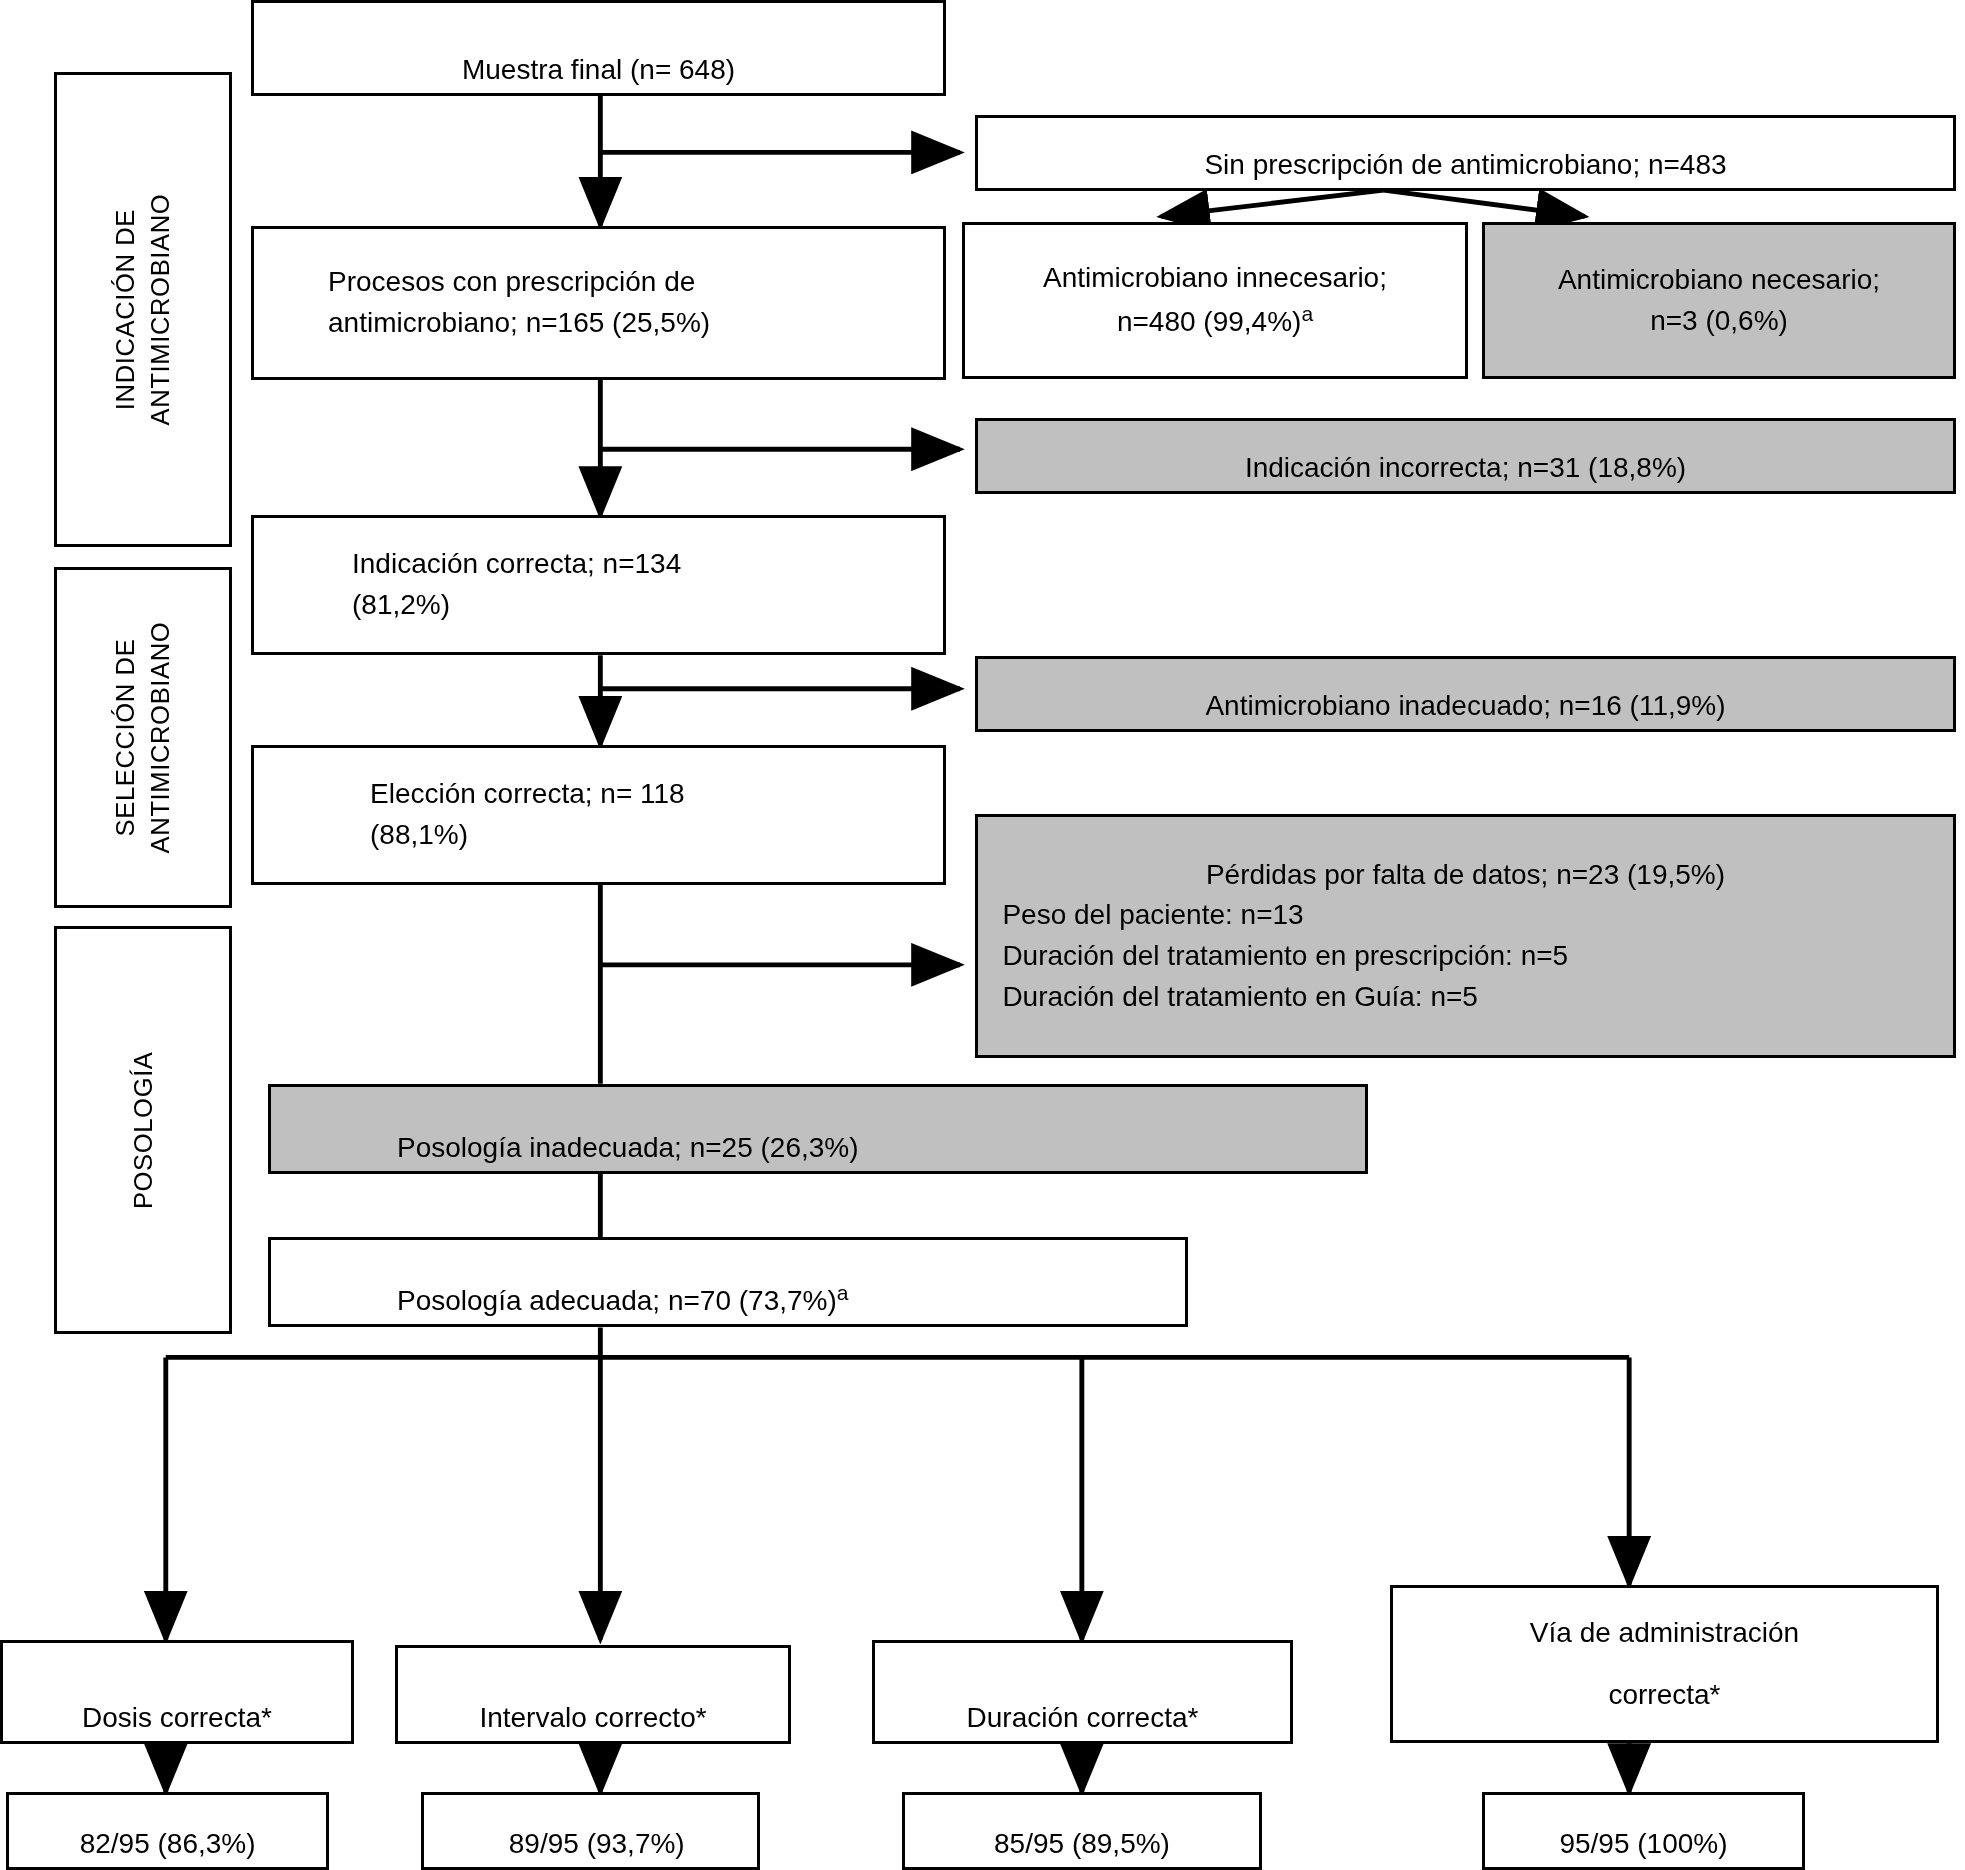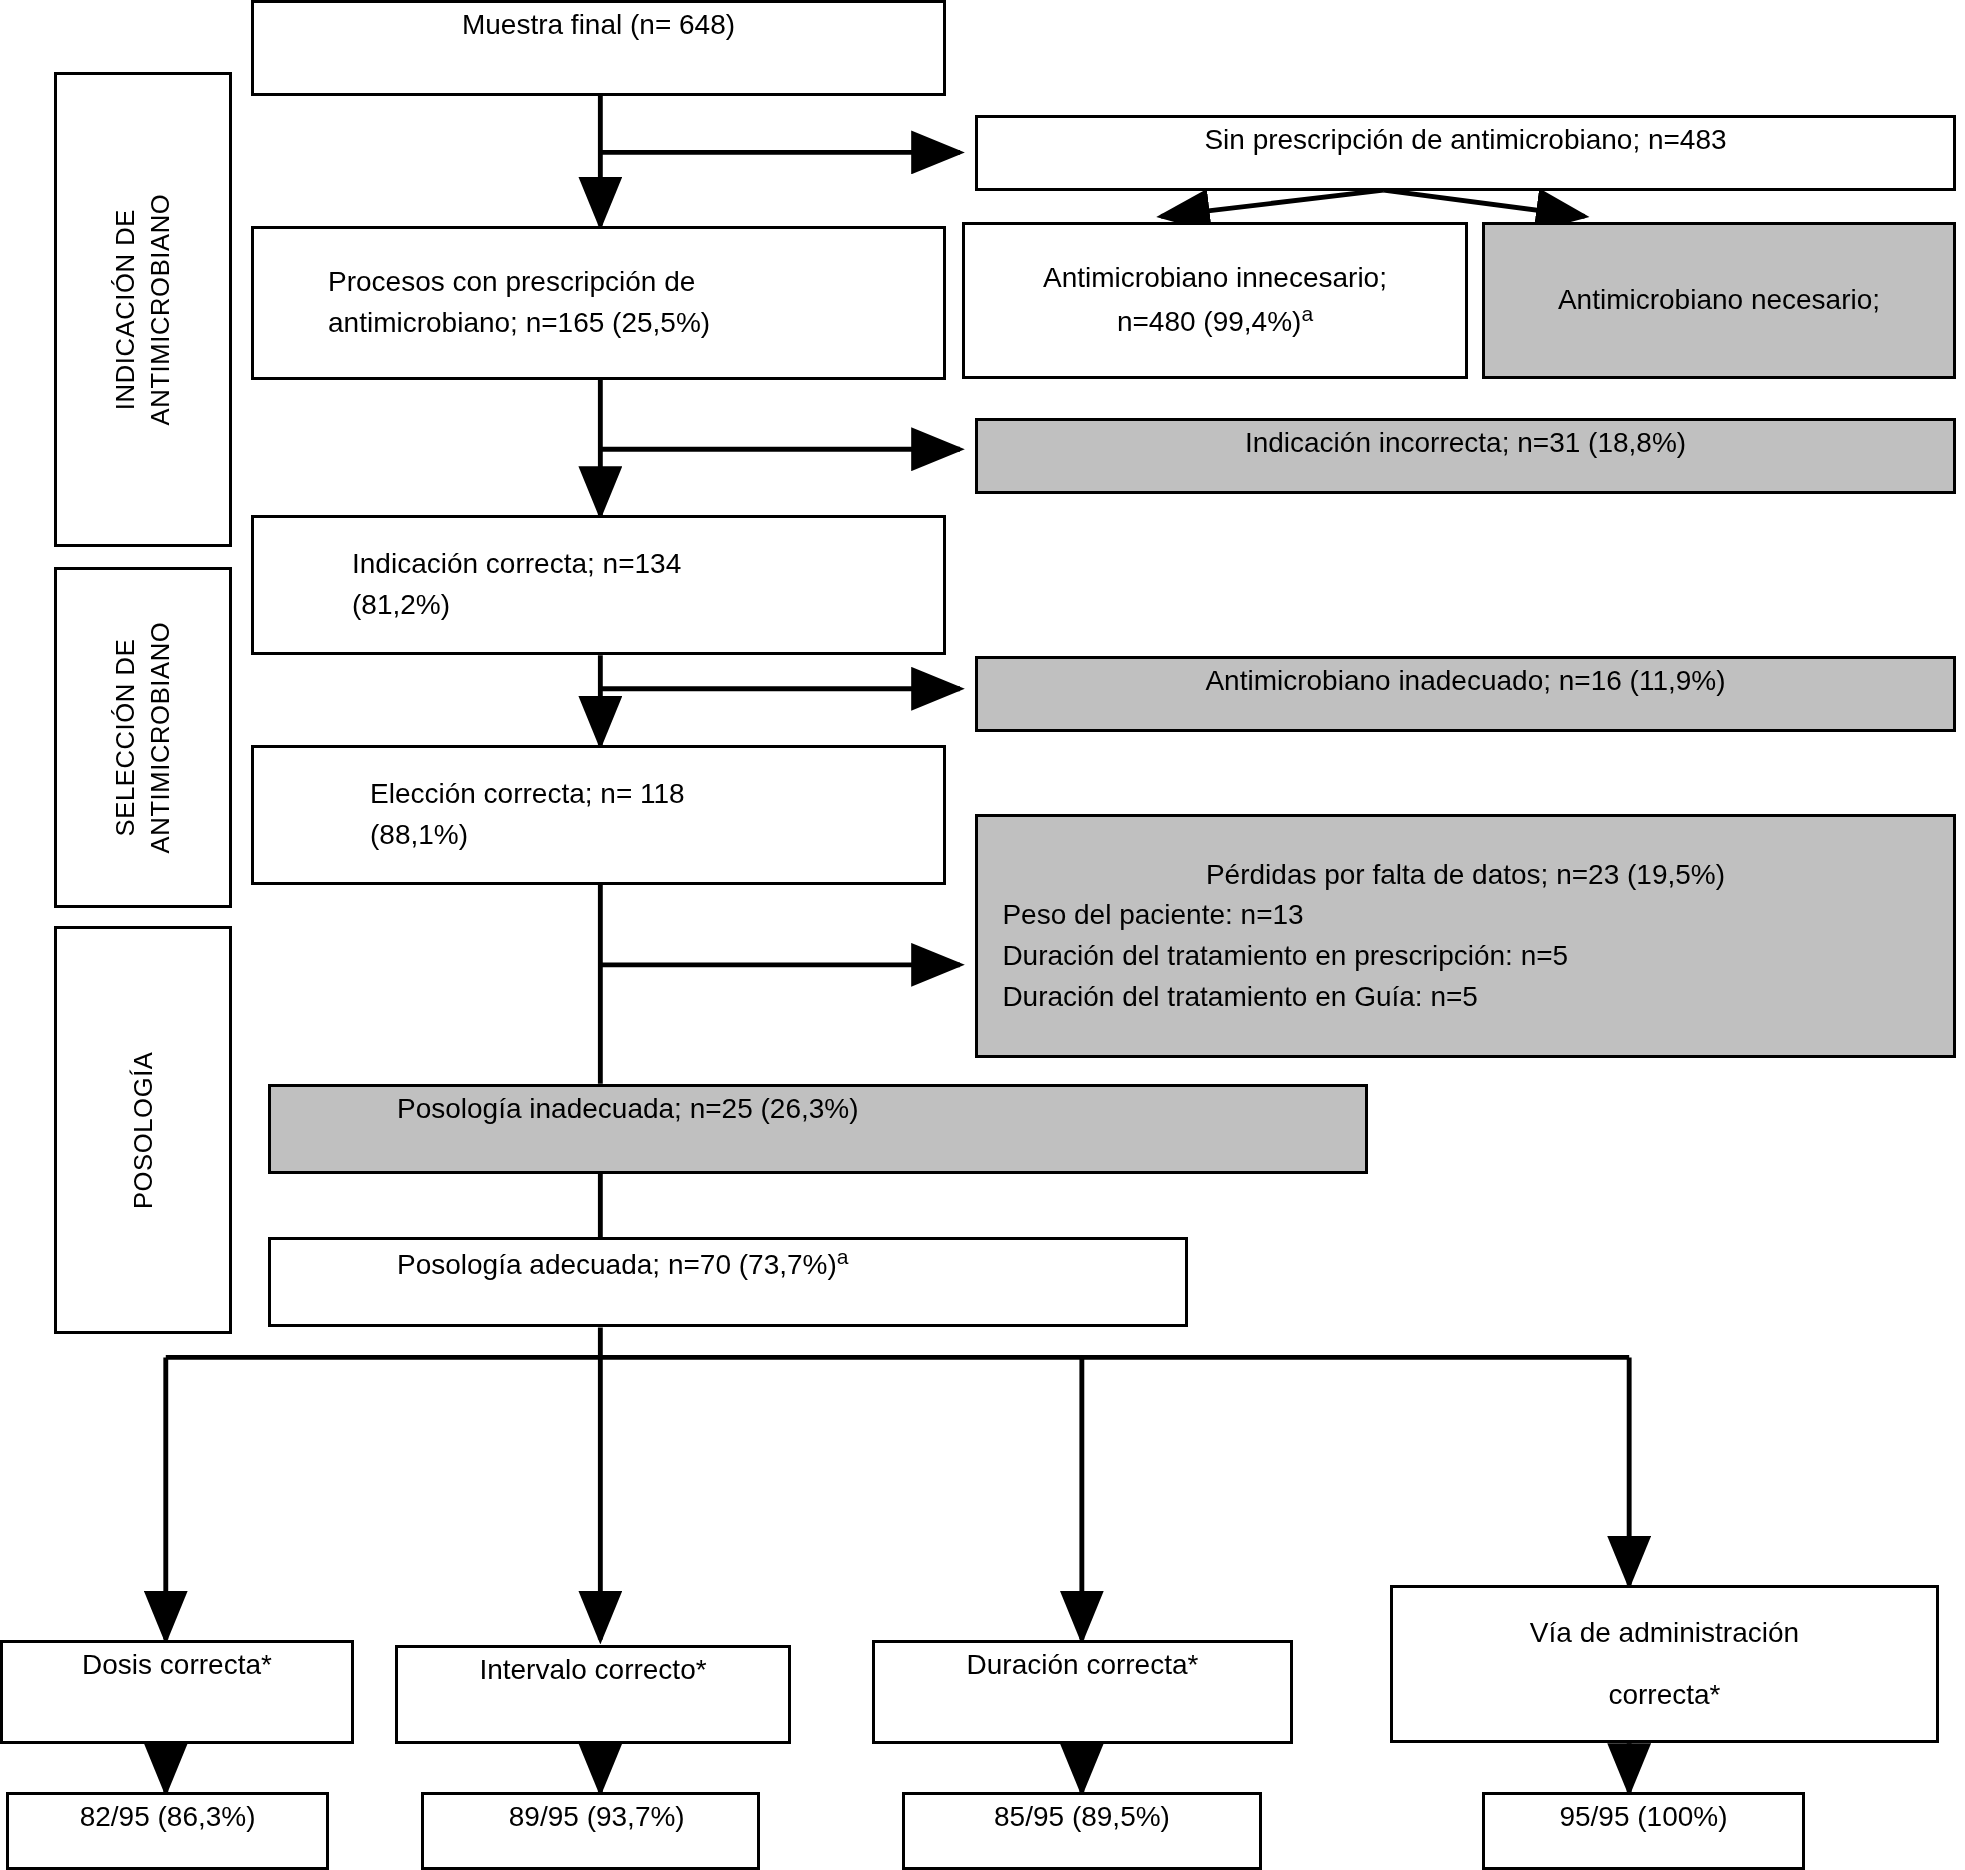--- a/index.html
+++ b/index.html
@@ -21,21 +21,21 @@
     width: 1965px;
     height: 1870px;
     pointer-events: none;
   }
   .box {
     position: absolute;
     box-sizing: border-box;
     border: 3.7px solid #000000;
     background: #ffffff;
     display: flex;
-    align-items: flex-start;
+    align-items: flex-end;
     justify-content: center;
     text-align: center;
     font-size: 28px;
     line-height: 1.45;
     color: #000000;
     padding: 2.4px 8.5px;
   }
   .box.gray { background: #c0c0c0; }
   .box.left-al {
     justify-content: flex-start;
@@ -170,20 +170,21 @@
     <span class="line">Sin prescripción de antimicrobiano; n=483</span>
   </div>
 
   <div class="box multi" style="left:962px; top:222px; width:506px; height:157px;">
     <span class="line">Antimicrobiano innecesario;</span>
     <span class="line"><span>n=480 (99,4%)</span><span class="sup">a</span></span>
   </div>
 
   <div class="box multi gray" style="left:1482px; top:222px; width:474px; height:157px;">
     <span class="line">Antimicrobiano necesario;</span>
+    <span class="line">n=3 (0,6%)</span>
   </div>
 
   <div class="box gray" style="left:975px; top:418px; width:981px; height:76px;">
     <span class="line">Indicación incorrecta; n=31 (18,8%)</span>
   </div>
 
   <div class="box gray" style="left:975px; top:656px; width:981px; height:76px;">
     <span class="line">Antimicrobiano inadecuado; n=16 (11,9%)</span>
   </div>
 

